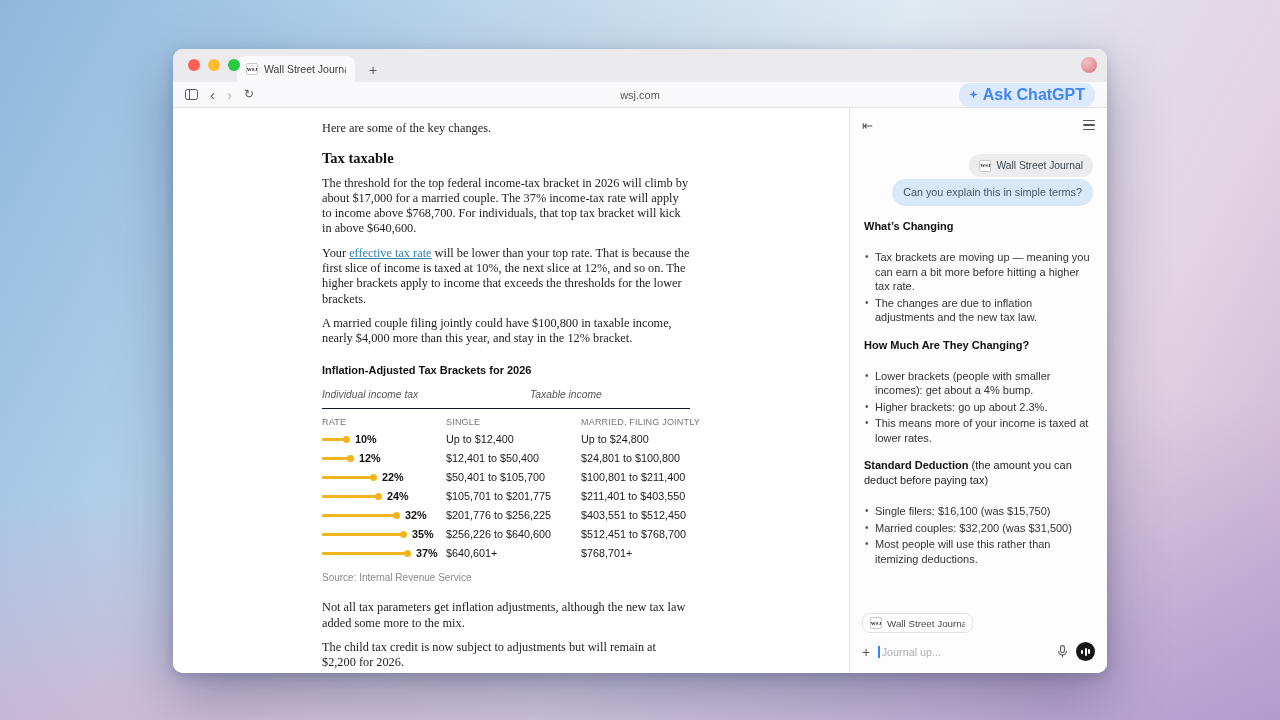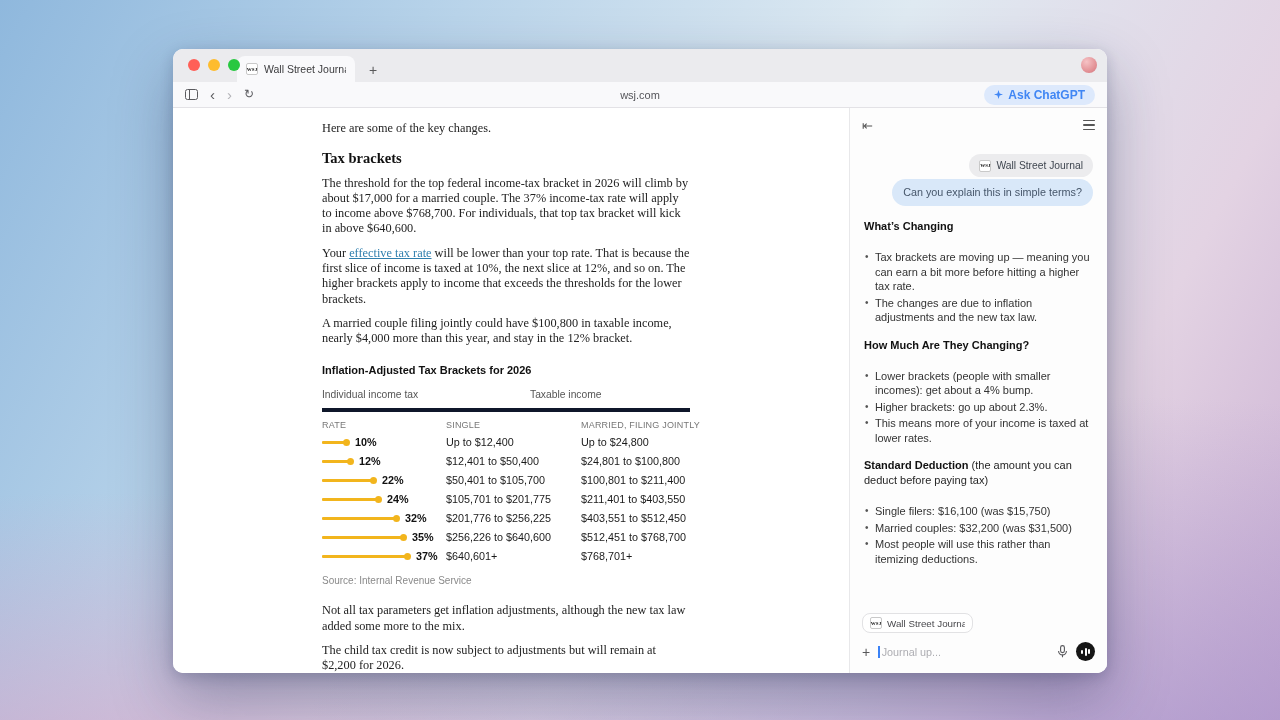--- a/index.html
+++ b/index.html
@@ -39,37 +39,37 @@
   }
   
   .toolbar { height:26px; background:#f9f9fb; border-bottom:1px solid #e3e2e6; display:flex; align-items:center; position:relative; flex:none; }
   .tb-icons { display:flex; align-items:center; gap:12px; padding-left:12px; color:#5a5a5e; }
   .glyph-btn { font-size:15px; line-height:15px; color:#5a5a5e; }
   .glyph-btn.dim { color:#b3b3b8; }
   .urlbox { position:absolute; left:50%; transform:translateX(-50%); font-size:11px; color:#55555a; }
   .ask-btn {
     position:absolute; right:12px; display:flex; align-items:center; gap:5px;
     background:#dde9fc; border-radius:11px; padding:3px 10px;
-    font-size:12px; color:#4086f4; font-weight:bold;
+    font-size:16px; color:#4086f4; font-weight:bold;
   }
   
   .content { flex:1; display:flex; min-height:0; background:#fff; }
   .article { flex:1; overflow:hidden; }
   .article-col {
     width:368px; margin-left:149px; padding-top:13px;
     font-family:"Liberation Serif", serif; font-size:12.3px; line-height:15.3px; color:#222;
   }
   .article-col p { margin-top:9px; }
   .article-col p.first { margin-top:0; }
   h2.serif { font-family:"Liberation Serif", serif; font-size:14.5px; margin-top:15px; color:#111; }
   .article-col a { color:#2f7fae; text-decoration:underline; }
   
   .chart { margin-top:16px; font-family:"Liberation Sans", sans-serif; color:#222; }
   .chart-title { font-size:11px; font-weight:bold; color:#111; }
-  .chart-groups { display:flex; margin-top:9px; padding-bottom:6px; border-bottom:4px solid #0f172a; font-size:10.3px; color:#555; position:relative; }
+  .chart-groups { display:flex; margin-top:9px; padding-bottom:6px; border-bottom:1px solid #0f172a; font-size:10.3px; color:#555; position:relative;font-style:italic; }
   .chart-groups .g-right { position:absolute; left:208px; }
   .trow, .thead { display:grid; grid-template-columns:124px 135px 1fr; align-items:center; }
   .thead { margin-top:6px; height:15px; font-size:9px; color:#777; letter-spacing:.2px; white-space:nowrap; }
   .trow { height:19px; font-size:10.8px; color:#1a1a1a; white-space:nowrap; }
   .ratecell { display:flex; align-items:center; }
   .bar { height:3px; border-radius:1px; }
   .dot { width:7px; height:7px; border-radius:50%; margin-left:-2px; flex:none; }
   .ratelabel { margin-left:5px; font-weight:bold; font-size:10.8px; color:#111; }
   .source { margin-top:7px; font-size:10px; color:#8a8a8a; font-family:"Liberation Sans", sans-serif; }
   .after-chart { margin-top:15px !important; }
@@ -148,21 +148,21 @@
         </svg>
       <span>Ask ChatGPT</span>
     </div>
   </div>
 
   <div class="content">
 
     <div class="article">
       <div class="article-col">
         <p class="first">Here are some of the key changes.</p>
-        <h2 class="serif">Tax brackets</h2>
+        <h2 class="serif">Tax taxable</h2>
         <p>The threshold for the top federal income-tax bracket in 2026 will climb by about $17,000 for a married couple. The 37% income-tax rate will apply to income above $768,700. For individuals, that top tax bracket will kick in above $640,600.</p>
         <p><span>Your </span><a href="#">effective tax rate</a><span> will be lower than your top rate. That is because the first slice of income is taxed at 10%, the next slice at 12%, and so on. The higher brackets apply to income that exceeds the thresholds for the lower brackets.</span></p>
         <p>A married couple filing jointly could have $100,800 in taxable income, nearly $4,000 more than this year, and stay in the 12% bracket.</p>
 
         <div class="chart">
           <div class="chart-title">Inflation-Adjusted Tax Brackets for 2026</div>
           <div class="chart-groups">
             <span>Individual income tax</span>
             <span class="g-right">Taxable income</span>
           </div>

